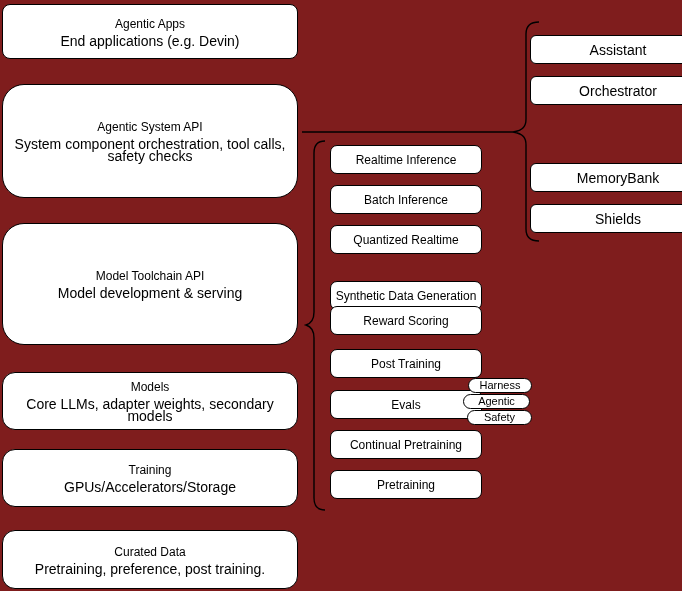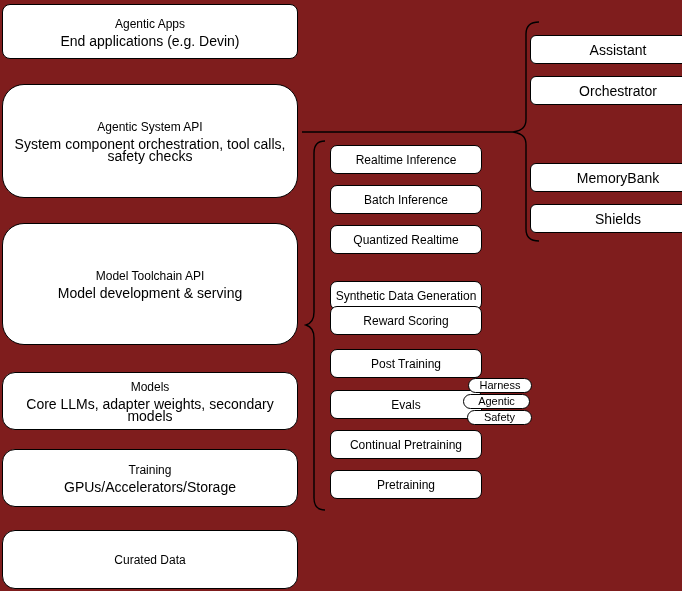--- a/index.html
+++ b/index.html
@@ -122,20 +122,21 @@
   <div class="node lbox lb3">
     <div class="title">Models</div>
     <div class="subtitle">Core LLMs, adapter weights, secondary models</div>
   </div>
   <div class="node lbox lb4">
     <div class="title">Training</div>
     <div class="subtitle">GPUs/Accelerators/Storage</div>
   </div>
   <div class="node lbox lb5">
     <div class="title">Curated Data</div>
+    <div class="subtitle">Pretraining, preference, post training.</div>
   </div>
 
   <div class="node mbox mb0">
     <span>Realtime Inference</span>
   </div>
   <div class="node mbox mb1">
     <span>Batch Inference</span>
   </div>
   <div class="node mbox mb2">
     <span>Quantized Realtime</span>

